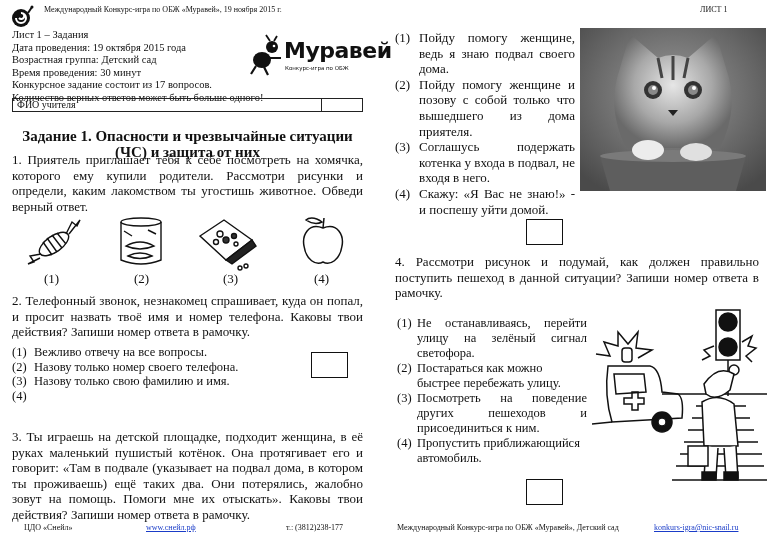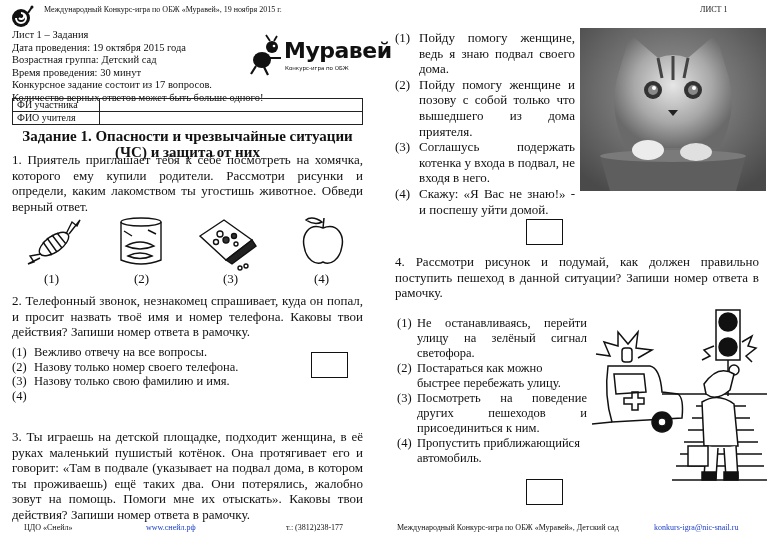--- a/index.html
+++ b/index.html
@@ -7,21 +7,21 @@
          font-family:"Liberation Serif","DejaVu Serif",serif; color:#111; }
   .abs { position:absolute; }
   .tiny { font-size:8px; }
   .small { font-size:10.5px; line-height:12.5px; }
   .body { font-size:13px; line-height:15.6px; }
   b { font-weight:normal; }
   .just { text-align:justify; }
   .box { position:absolute; border:1.5px solid #111; background:#fff; }
   .opt { position:relative; padding-left:24px; }
   .opt .num { position:absolute; left:0; top:0; }
-  .link { color:#1a3cc8; }
+  .link { color:#1a3cc8; text-decoration:underline; }
   table.info { border-collapse:collapse; position:absolute; left:12px; top:98px; width:351px; }
   table.info td { border:1px solid #222; font-size:10px; height:10px; line-height:10px; padding:1px 4px; }
   .pic-label { position:absolute; font-size:13px; top:271px; }
 </style>
 </head>
 <body>
 
 <div>
 
   <svg class="abs" style="left:10px;top:4px" width="26" height="24" viewBox="0 0 26 24">
@@ -49,24 +49,20 @@
       <path d="M22 7 L18 1 M26 7 L29 2" stroke="#111" stroke-width="1.8" fill="none"></path>
       <path d="M8 32 L3 40 M16 33 L20 41 M22 24 L33 24" stroke="#111" stroke-width="2.2" fill="none"></path>
       <circle cx="26" cy="12" r="1.3" fill="#fff"></circle>
     </svg>
     <div class="abs" style="left:36px;top:4px;font-family:'DejaVu Sans',sans-serif;font-weight:bold;font-size:22px;letter-spacing:-0.5px">Муравей</div>
     <div class="abs" style="left:37px;top:31px;font-family:'DejaVu Sans',sans-serif;font-size:5.5px">Конкурс-игра по ОБЖ</div>
   </div>
 
   <table class="info">
     <tbody>
-        <tr>
-      <td style="width:78px">ФИ участника</td>
-      <td></td>
-    </tr>
     <tr>
       <td>ФИО учителя</td>
       <td></td>
     </tr>
   </tbody>
     </table>
 
   <div class="abs" style="left:12px;top:128px;width:351px;text-align:center;font-weight:bold;font-size:15px;line-height:16px">Задание 1. Опасности и чрезвычайные ситуации (ЧС) и защита от них</div>
 
   <div class="abs body just" style="left:12px;top:152px;width:351px">

